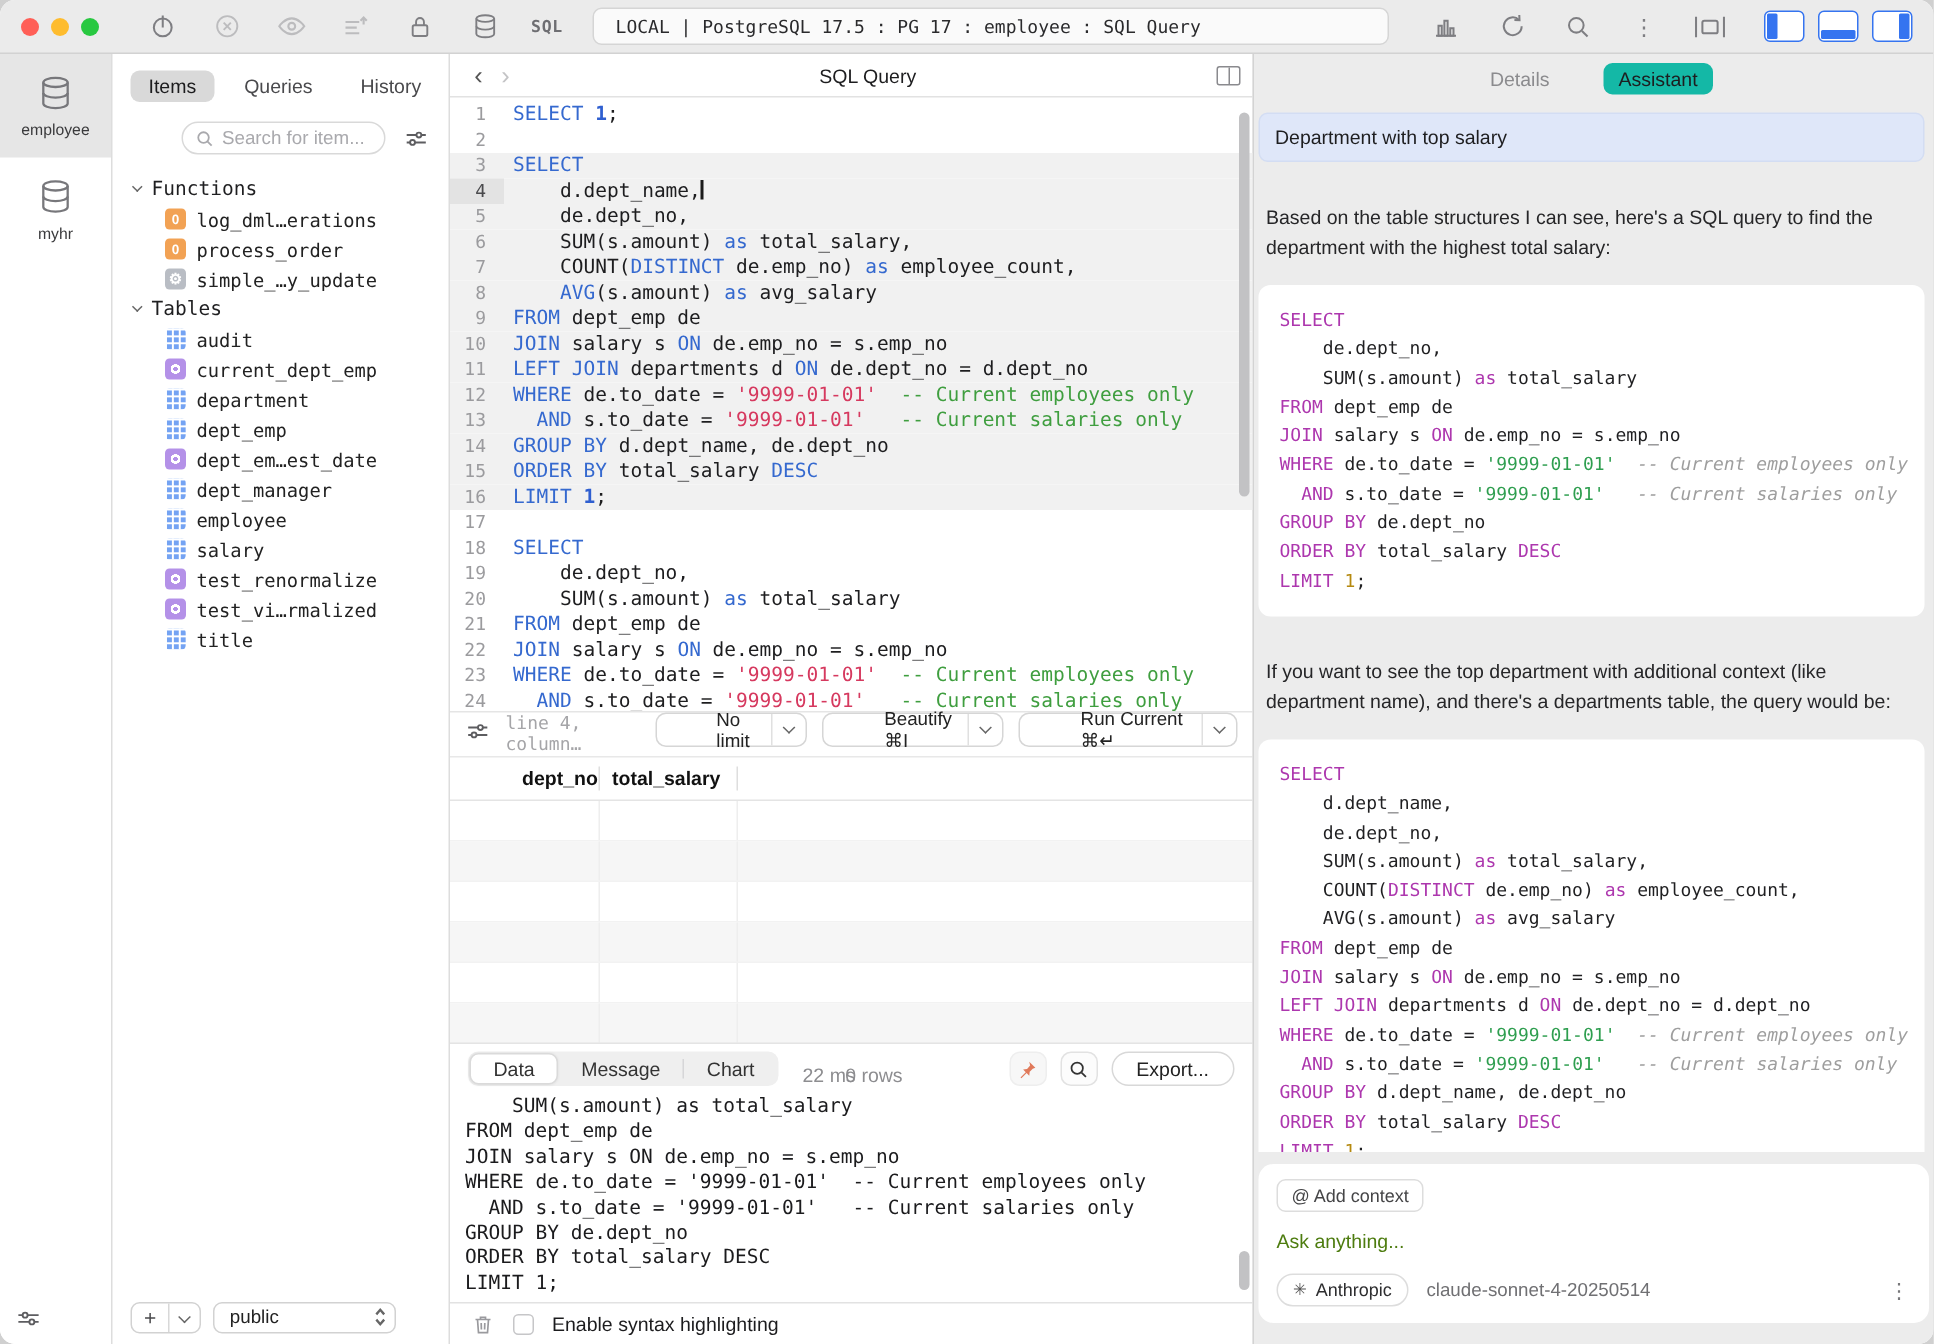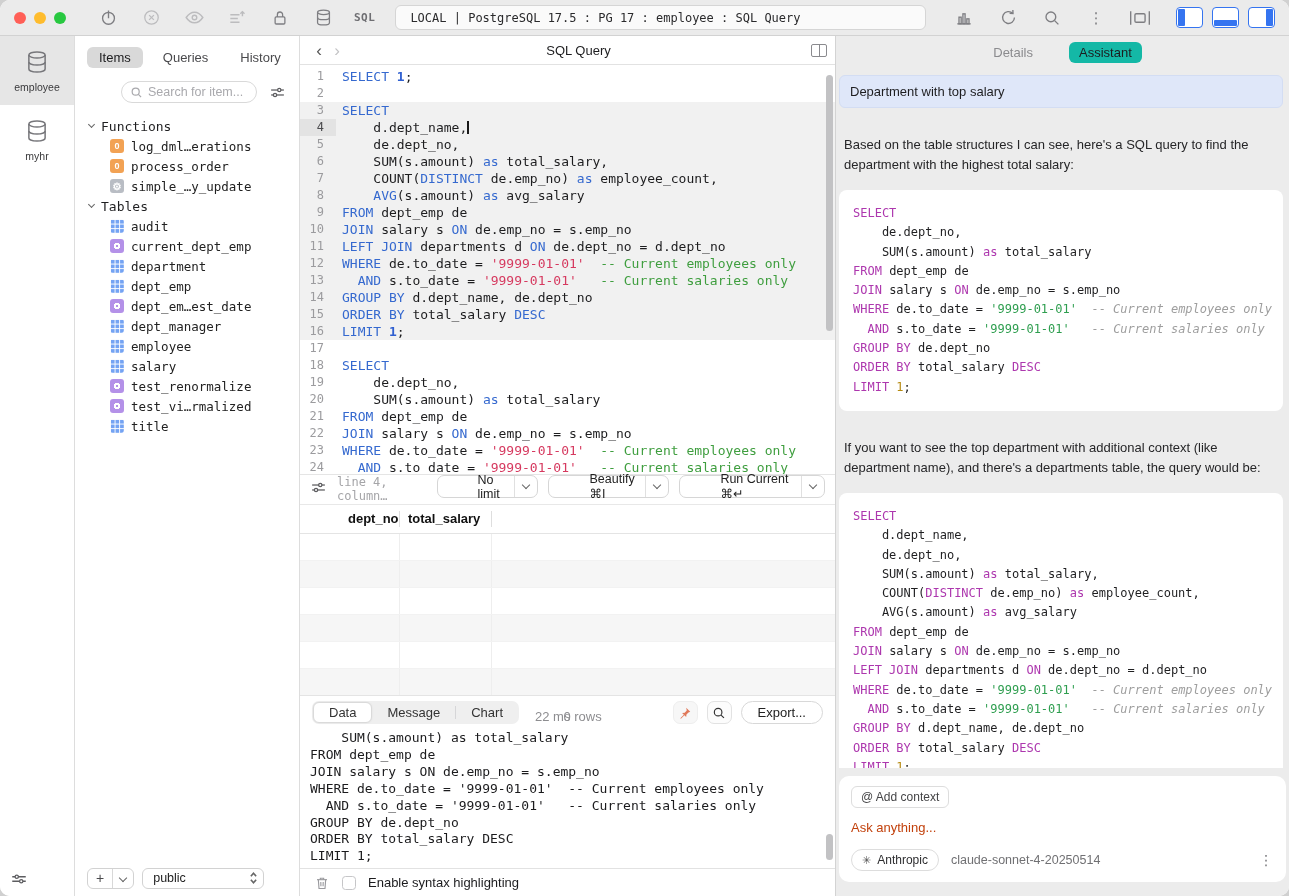--- a/index.html
+++ b/index.html
@@ -124,21 +124,21 @@
   .bubble{background:#dfe7f9;border:1px solid #d3ddf3;border-radius:6px;padding:8px 10px;font-size:13px;color:#1e1e20;margin-top:6px;}
   .apara{font-size:13px;line-height:20px;color:#262628;margin:27px 6px 0 5px;}
   .code-card{background:#fff;border-radius:8px;margin-top:15px;padding:14px 14px;font-family:"DejaVu Sans Mono",monospace;font-size:12px;line-height:19.3px;}
   .ailine{white-space:pre;color:#1f1f21;}
   .code-card .tk-k{color:#ad37ae;}
   .code-card .tk-s{color:#2e9e4f;}
   .code-card .tk-c{color:#9e9e9e;font-style:italic;}
   .code-card .tk-n{color:#b5890f;}
   .input-card{margin:8px 3px 14px;background:#fff;border-radius:10px;padding:10px 12px 11px;}
   .chip{display:inline-block;border:1px solid #ddd;border-radius:6px;padding:3px 9px;font-size:12px;color:#454547;}
-  .ask-ph{margin-top:12px;font-size:13px;color:#c2410c;}
+  .ask-ph{margin-top:12px;font-size:13px;color:#4d7c0f;}
   .in-footer{margin-top:14px;display:flex;align-items:center;}
   .provider-pill{display:inline-flex;align-items:center;gap:6px;border:1px solid #ddd;border-radius:12px;padding:3px 10px;font-size:12px;color:#2e2e30;}
   .prov-ic{font-size:11px;color:#555;line-height:1;}
   .model{margin-left:12px;font-size:12.5px;color:#707073;}
   .kebab{margin-left:auto;color:#77777a;font-size:14px;letter-spacing:1px;}
   .kebab-v{color:#7e7e82;font-size:15px;}
   svg{display:block;}
 </style>
 </head>
 <body>

